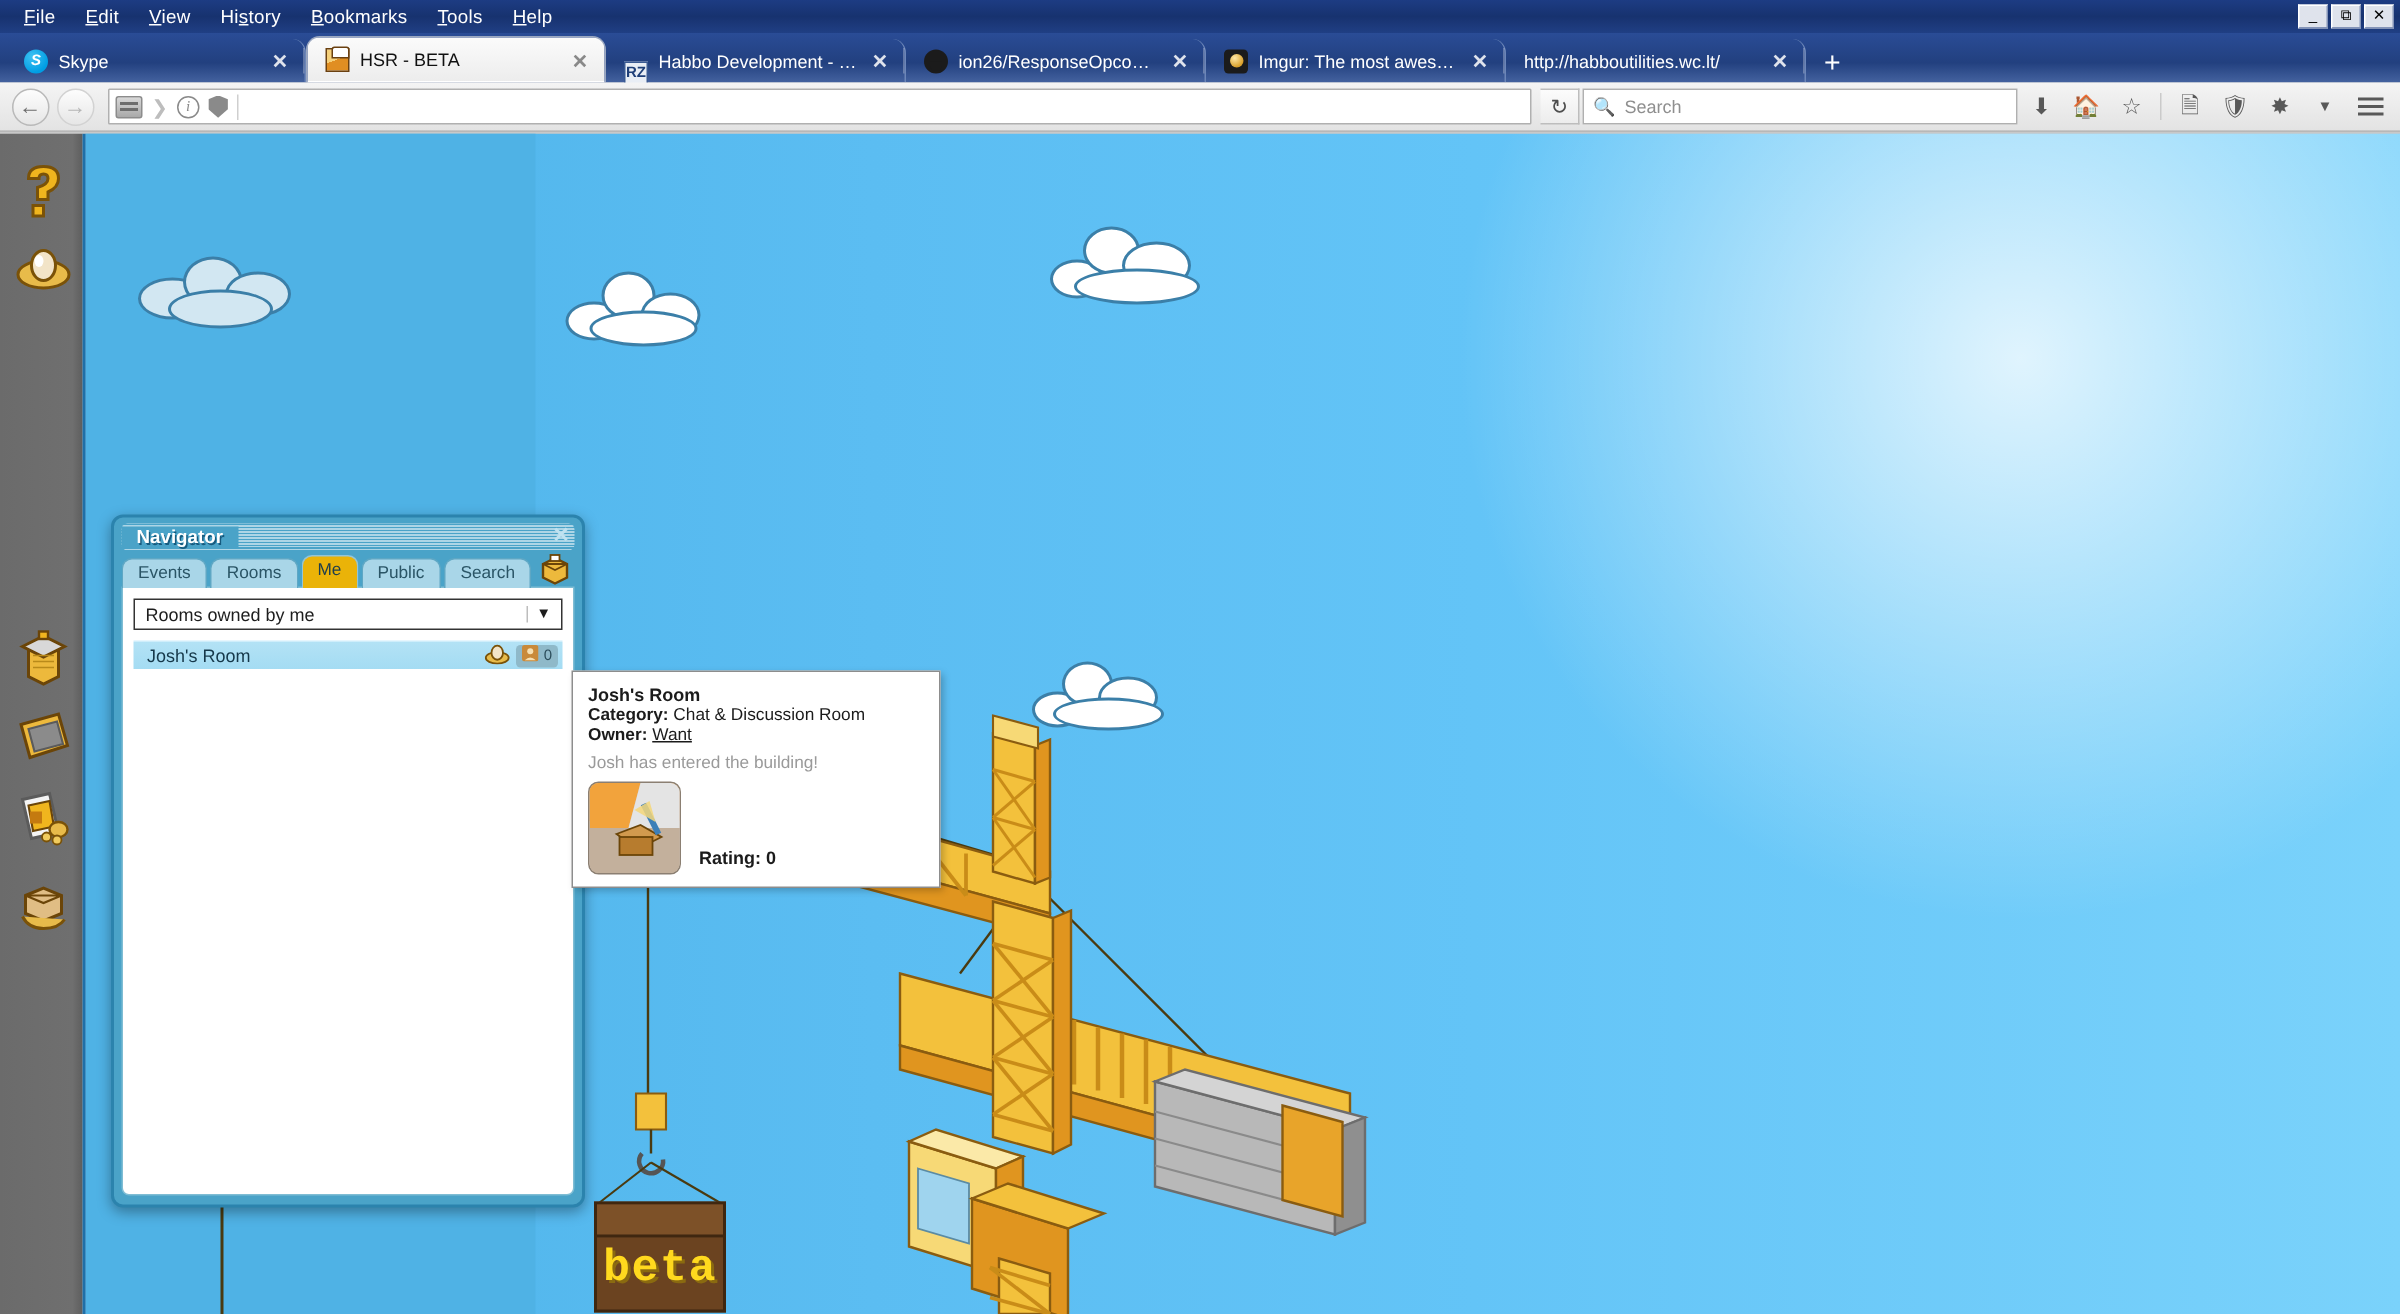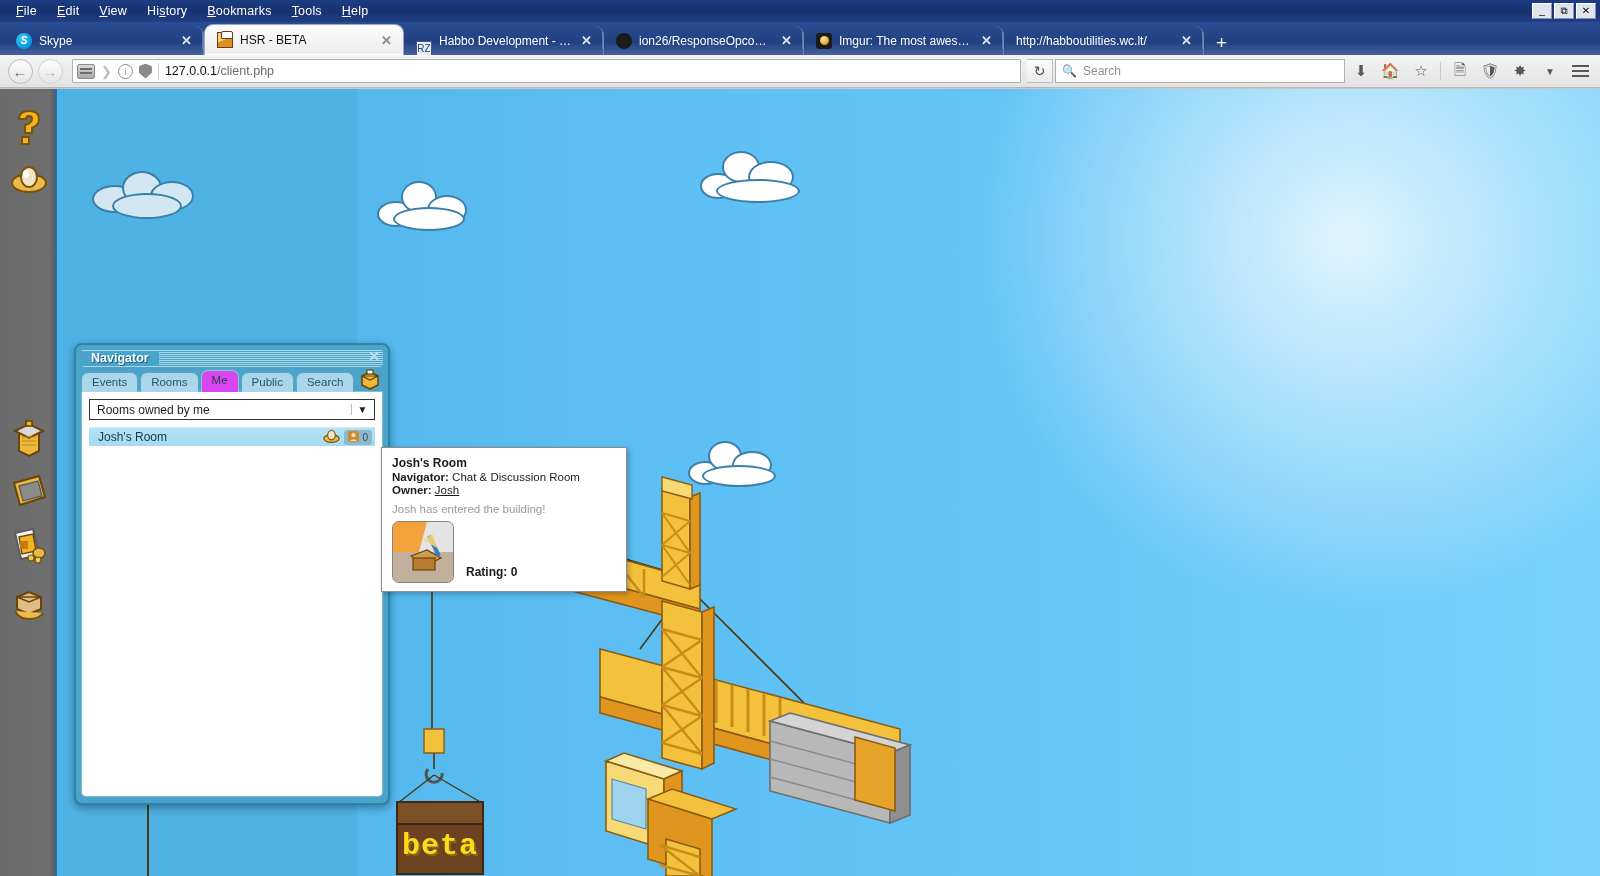--- a/index.html
+++ b/index.html
@@ -87,21 +87,21 @@
   .fav-habbo {
     background: linear-gradient(160deg,#f5d07a 0 48%, #e08e22 48% 100%);
     border: 1px solid #6a4010;
   }
   .fav-habbo::before {
     content:""; position:absolute; left:3px; top:-2px; width:10px; height:6px;
     background:#fff; border:1px solid #6a4010; border-radius: 2px 2px 0 0;
   }
   .fav-ragez {
     background: #e9eef5; border: 1px solid #3a5a92;
-    color:#1f3f78; font-size:10px; font-weight:normal; text-align:center; line-height:14px;margin-top:16px;
+    color:#1f3f78; font-size:10px; font-weight:bold; text-align:center; line-height:14px;margin-top:16px;
   }
   .fav-github {
     border-radius: 50%; background: #1b1b1b;
   }
   .fav-github::after {
     content:""; position:absolute; left:4px; top:8px; width:8px; height:6px;
     background:#1b1b1b; border-radius: 0 0 3px 3px;
   }
   .fav-imgur {
     background: #1b1b1b; border-radius: 3px;
@@ -240,21 +240,21 @@
   }
   .nav-tabs { display: flex; align-items: flex-end; gap: 2px; margin-top: 3px; height: 22px; position: relative; }
   .nav-tab {
     background: #a9d6e8;
     border: 1px solid #5ea7c4; border-bottom: none;
     border-top-left-radius: 7px; border-top-right-radius: 7px;
     padding: 2px 10px 3px 10px; font-size: 11.5px; color: #2a5566;
     cursor: pointer; height: 20px; line-height: 15px;
   }
   .nav-tab.active {
-    background: #d946ef; color: #1e3e4c; height: 22px; border-color: #94c5d8;
+    background: #eab308; color: #1e3e4c; height: 22px; border-color: #94c5d8;
   }
   .nav-tab-icon {
     position: absolute; right: 2px; bottom: 1px;
     width: 22px; height: 22px; cursor: pointer;
   }
   .nav-body {
     flex: 1; background: #fff; border: 1px solid #7fbdd4;
     border-radius: 0 0 5px 5px;
     margin-top: -1px; padding: 7px;
     display: flex; flex-direction: column;
@@ -374,23 +374,20 @@
       </div>
     <div class="navbtn">
         <span class="circ dim">→</span>
       </div>
     <div class="urlbar">
       <span class="sitebox"></span>
       <span class="chevron-sep">❯</span>
       <span class="glyph-i">i</span>
       <span class="shield"></span>
       <span class="urldivider"></span>
-      <span class="url-text">
-        <span class="host">127.0.0.1</span><span class="path">/client.php</span>
-      </span>
     </div>
     <div class="reload-btn">↻</div>
     <div class="searchbar">
       <span style="color:#555;font-size:12px;">🔍</span>
       <span>Search</span>
     </div>
     <div class="tb-icon">⬇</div>
     <div class="tb-icon">🏠</div>
     <div class="tb-icon">☆</div>
     <div class="tb-sep"></div>
@@ -649,26 +646,26 @@
             <span>0</span>
           </span>
         </div>
         <div class="nav-spacer"></div>
       </div>
     </div>
 
     <div class="roominfo">
       <div class="ri-title">Josh's Room</div>
       <div class="ri-line">
-        <b>Navigator:</b>
+        <b>Category:</b>
         <span>Chat &amp; Discussion Room</span>
       </div>
       <div class="ri-line ri-owner">
         <b>Owner:</b>
-        <a href="#">Josh</a>
+        <a href="#">Want</a>
       </div>
       <div class="ri-desc">Josh has entered the building!</div>
       <div class="ri-bottom">
         <div class="ri-thumb">
           <svg viewBox="0 0 62 62" width="62" height="62">
             <rect width="62" height="62" fill="#c9b8a6"></rect>
             <polygon points="0,0 34,0 26,30 0,30" fill="#f2a33c"></polygon>
             <polygon points="34,0 62,0 62,30 26,30" fill="#e4e4e4"></polygon>
             <polygon points="0,30 62,30 62,62 0,62" fill="#c3b09c"></polygon>
             <polygon points="18,34 34,28 48,36 32,44" fill="#d19a4e" stroke="#6b4508" stroke-width="1.2"></polygon>

